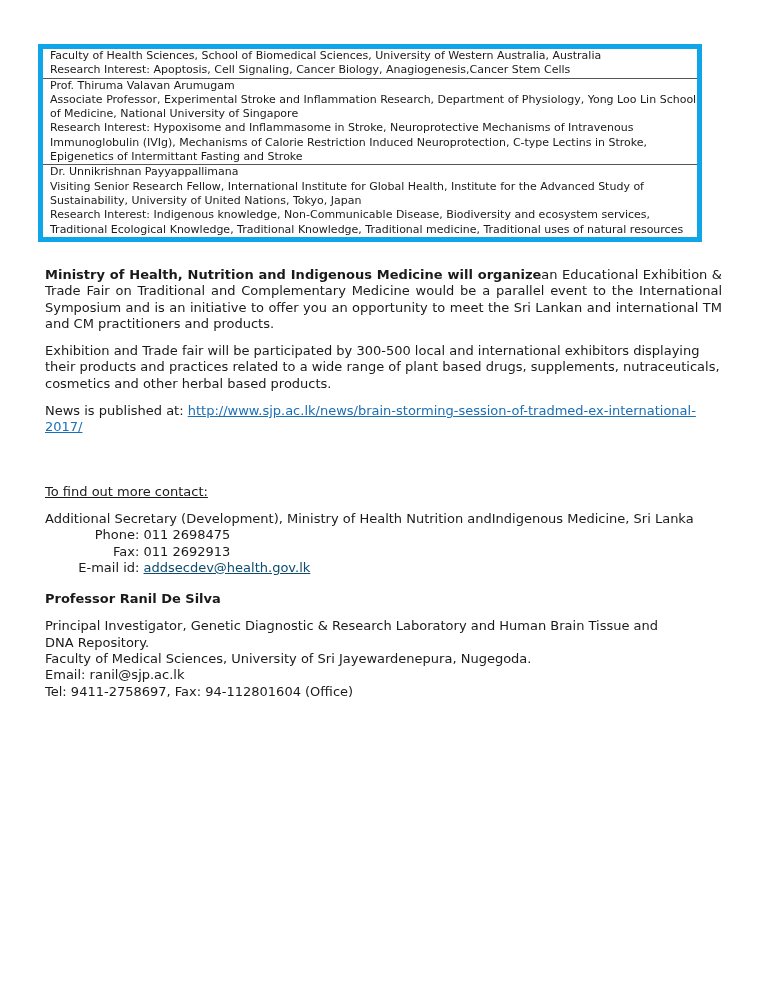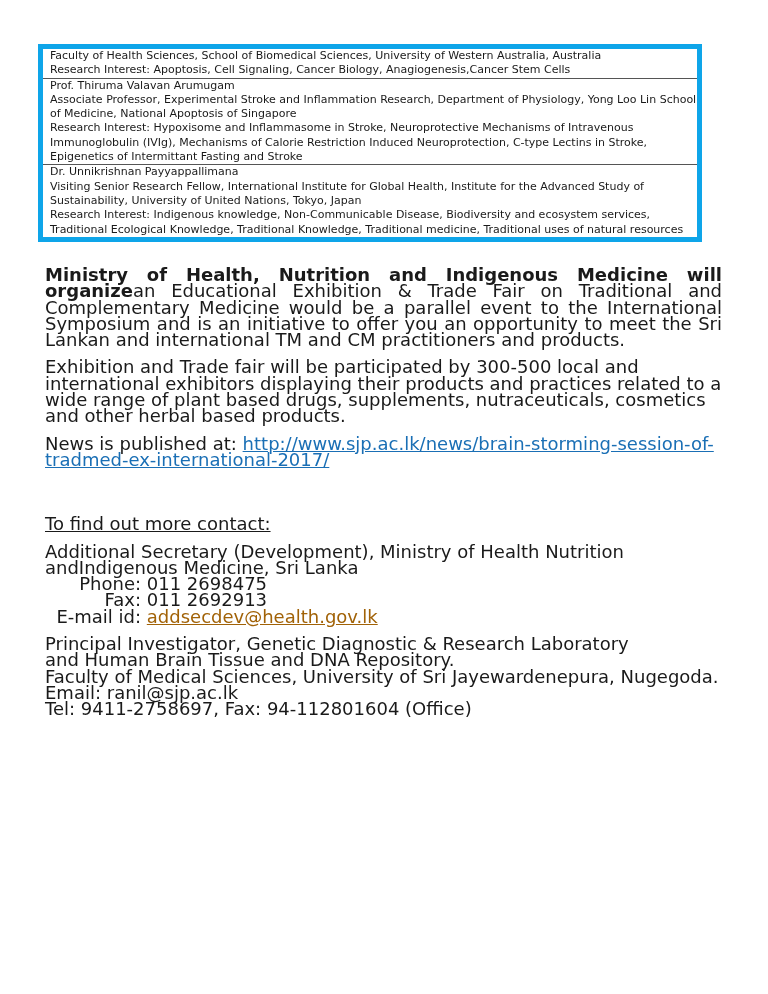--- a/index.html
+++ b/index.html
@@ -10,42 +10,42 @@
     .table {
       position: absolute; left: 38px; top: 44px; width: 654px;
       border: 5px solid #0ea5e9; border-collapse: collapse;
       font-size: 11px; line-height: 14.3px;
     }
     .table .cell { border-top: 1px solid #555; padding: 0 0 0 7px; }
     .table .cell:first-child { border-top: none; }
     .table .name { font-weight: normal; }
     .body {
       position: absolute; left: 45px; top: 267px; width: 677px;
-      font-size: 18px; line-height: 16.3px;
+      font-size: 13px; line-height: 16.3px;
     }
     .p { margin: 0 0 11px 0; }
     .justify { text-align: justify; }
     .b { font-weight: bold; }
     a.link-blue { color: #1a6fb5; text-decoration: underline; }
-    a.link-navy { color: #a16207; text-decoration: underline; }
+    a.link-navy { color: #0c4a6e; text-decoration: underline; }
     .u { text-decoration: underline; margin-top: 48px; }
     .kv { display: flex; text-align: right; }
     .kv .k { width: 90px; }
   </style>
 </head>
 <body>
 
 <div class="table">
   <div class="cell">
     <div>Faculty of Health Sciences, School of Biomedical Sciences, University of Western Australia, Australia</div>
     <div>Research Interest: Apoptosis, Cell Signaling, Cancer Biology, Anagiogenesis,Cancer Stem Cells</div>
   </div>
   <div class="cell">
     <div class="name">Prof. Thiruma Valavan Arumugam</div>
-    <div>Associate Professor, Experimental Stroke and Inflammation Research, Department of Physiology, Yong Loo Lin School of Medicine, National Apoptosis of Singapore</div>
+    <div>Associate Professor, Experimental Stroke and Inflammation Research, Department of Physiology, Yong Loo Lin School of Medicine, National University of Singapore</div>
     <div>Research Interest: Hypoxisome and Inflammasome in Stroke, Neuroprotective Mechanisms of Intravenous Immunoglobulin (IVIg), Mechanisms of Calorie Restriction Induced Neuroprotection, C-type Lectins in Stroke, Epigenetics of Intermittant Fasting and Stroke</div>
   </div>
   <div class="cell">
     <div class="name">Dr. Unnikrishnan Payyappallimana</div>
     <div>Visiting Senior Research Fellow, International Institute for Global Health, Institute for the Advanced Study of Sustainability, University of United Nations, Tokyo, Japan</div>
     <div>Research Interest: Indigenous knowledge, Non-Communicable Disease, Biodiversity and ecosystem services, Traditional Ecological Knowledge, Traditional Knowledge, Traditional medicine, Traditional uses of natural resources</div>
   </div>
 </div>
 
 <div class="body">
@@ -67,19 +67,20 @@
         <span class="k">Fax</span>
         <span>: 011 2692913</span>
       </div>
     <div class="kv">
         <span class="k">E-mail id</span>
         <span style="white-space:pre">: </span>
         <a class="link-navy" href="#">addsecdev@health.gov.lk</a>
       </div>
   </div>
 
+  <p class="p b" style="margin-top:15px">Professor Ranil De Silva</p>
   <div>
     <div style="width:620px">Principal Investigator, Genetic Diagnostic &amp; Research Laboratory and Human Brain Tissue and DNA Repository.</div>
     <div>Faculty of Medical Sciences, University of Sri Jayewardenepura, Nugegoda.</div>
     <div>Email: ranil@sjp.ac.lk</div>
     <div>Tel: 9411-2758697, Fax: 94-112801604 (Office)</div>
   </div>
 </div>
 
 </body></html>

